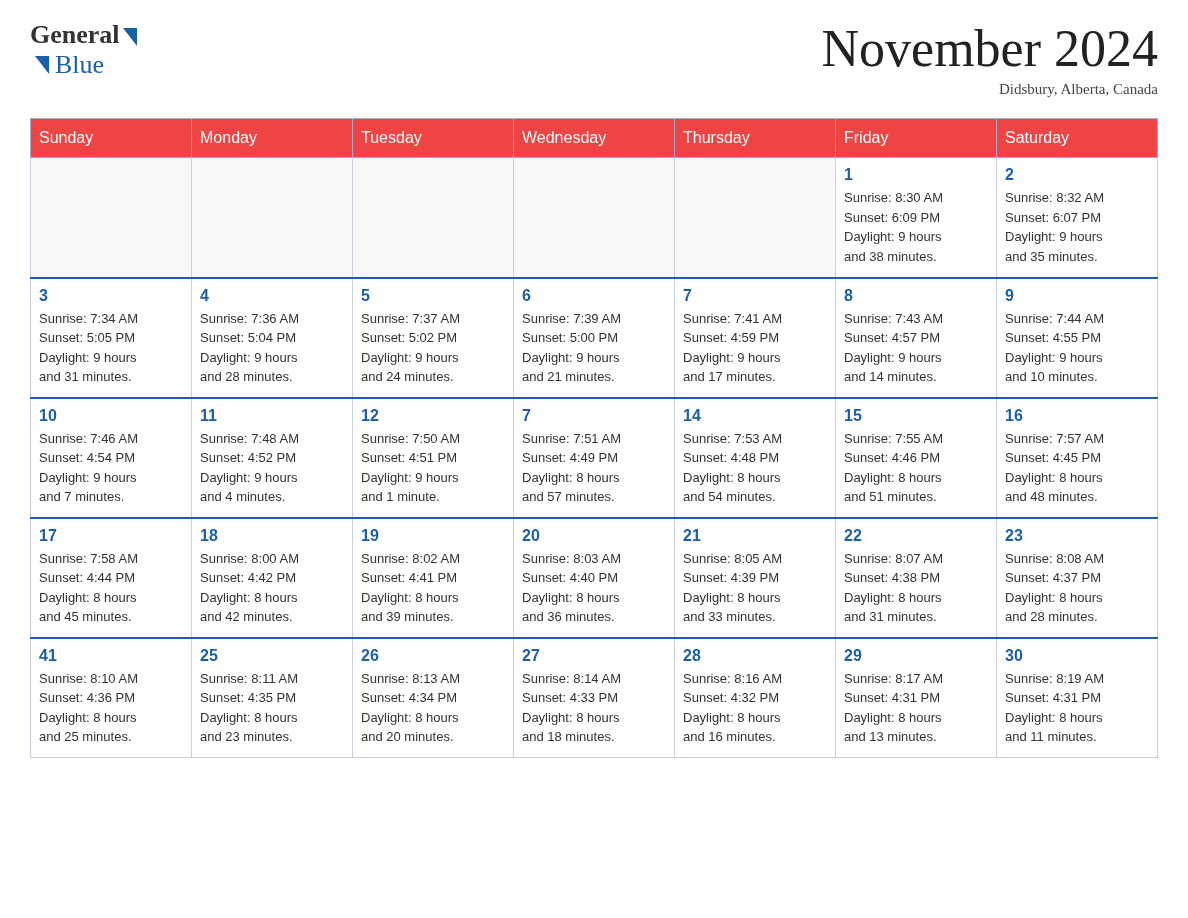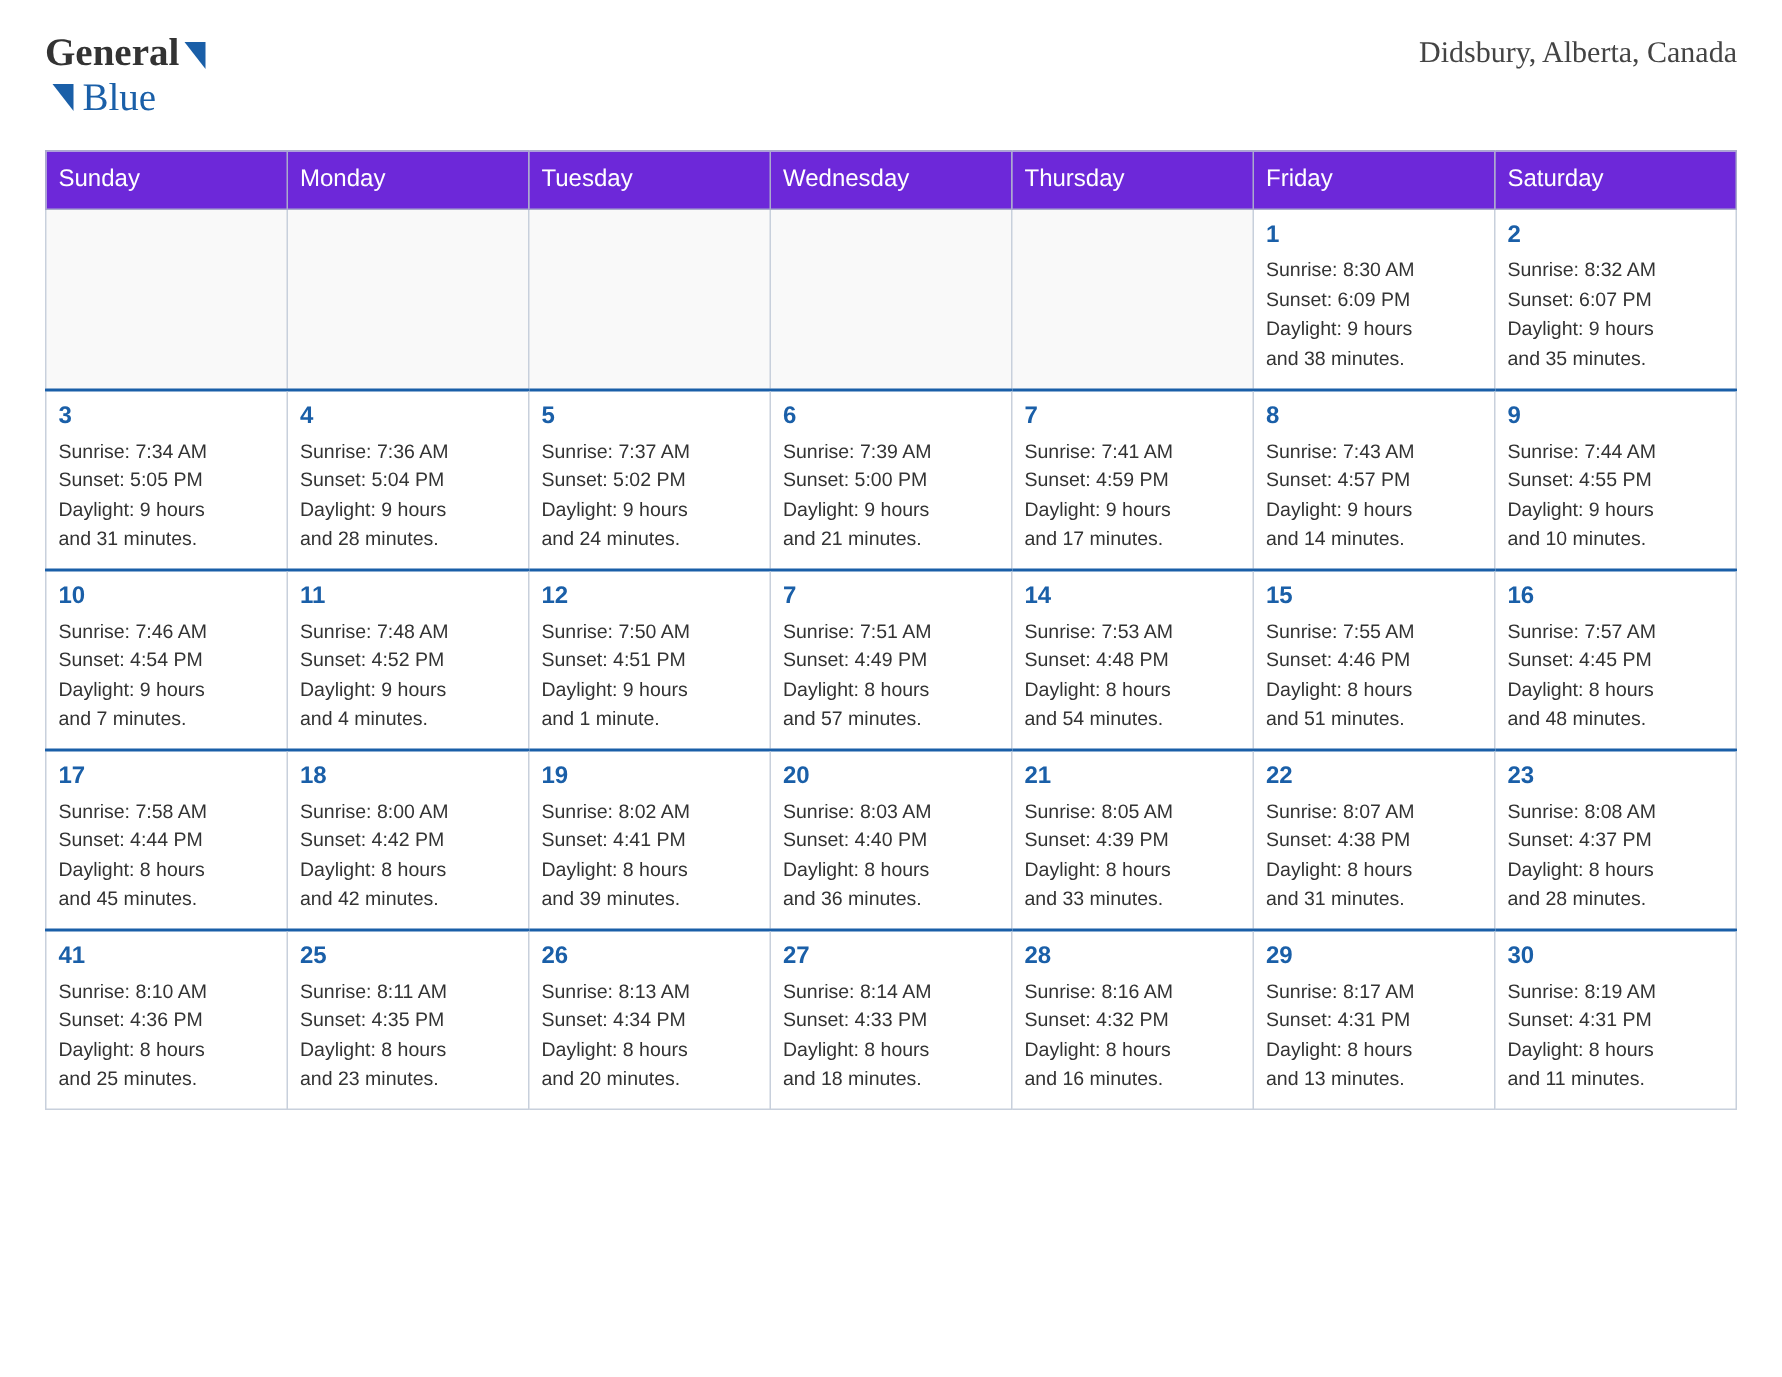--- a/index.html
+++ b/index.html
@@ -51,32 +51,32 @@
       text-align: right;
     }
     .month-title {
       font-size: 52px;
       font-weight: normal;
       color: #222;
       font-family: Georgia, serif;
       line-height: 1.1;
     }
     .location {
-      font-size: 20px;
+      font-size: 15px;
       color: #444;
       font-family: Georgia, serif;
       margin-top: 4px;
     }
     .calendar-table {
       width: 100%;
       border-collapse: collapse;
       margin-top: 10px;
     }
     .calendar-table th {
-      background-color: #6d28d9;
+      background-color: #ef4444;
       color: #fff;
       padding: 10px 8px;
       font-size: 16px;
       font-weight: normal;
       text-align: left;
       border: 1px solid #aac;
     }
     .calendar-table td {
       vertical-align: top;
       padding: 8px 8px;
@@ -114,20 +114,21 @@
     <div class="logo-top">
       <span class="logo-general">General</span>
       <div class="logo-arrow"></div>
     </div>
     <div style="display:flex; align-items:center; margin-left:2px;">
       <div class="logo-arrow" style="border-top-color:#1a5fa8; margin-top:0; margin-right:4px;"></div>
       <span class="logo-blue">Blue</span>
     </div>
   </div>
   <div class="title-section">
+    <div class="month-title">November 2024</div>
     <div class="location">Didsbury, Alberta, Canada</div>
   </div>
 </div>
 
 <table class="calendar-table">
   <thead>
     <tr>
     <th>Sunday</th>
         <th>Monday</th>
         <th>Tuesday</th>

